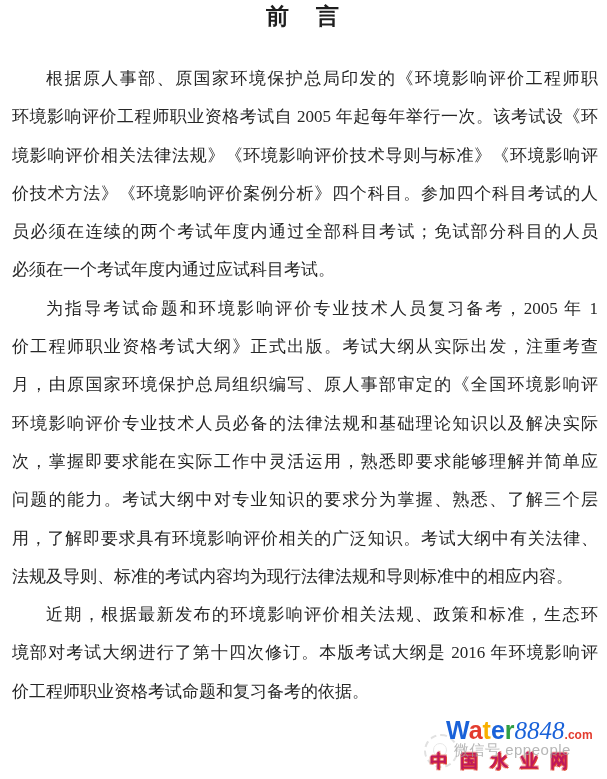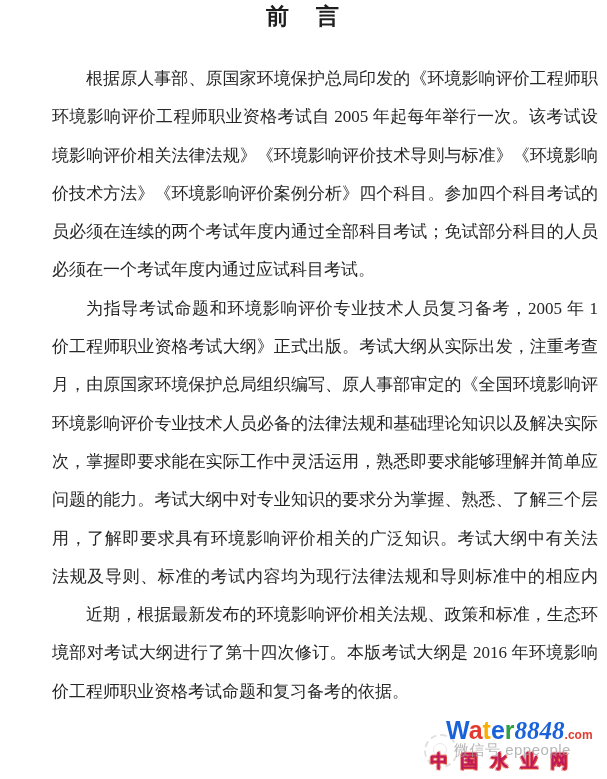--- a/index.html
+++ b/index.html
@@ -14,21 +14,20 @@
   .doc-title{
     height:34px;line-height:34px;
     text-align:center;
     font-size:23px;font-weight:bold;
     letter-spacing:2px;
     color:#1e1e1e;
   }
   .doc-body{
     margin-top:26px;
     padding:0 9px 0 12px;
-    margin-left:40px;
   }
   .line{
     height:38.3px;line-height:38.3px;
     font-size:17px;
     text-align:justify;
     text-align-last:justify;
     overflow:hidden;
   }
   .line.indent{ text-indent:2em; }
   .line.end{ text-align-last:left; }
@@ -65,21 +64,21 @@
   .logo-word{
     font-size:25px;font-weight:bold;
     font-family:"Liberation Sans", sans-serif;
   }
   .logo-word .c1{color:#1a62d9;}
   .logo-word .c2{color:#e33c2f;}
   .logo-word .c3{color:#f9b000;}
   .logo-word .c4{color:#1a62d9;}
   .logo-word .c5{color:#2f9e44;}
   .logo-number{
-    font-size:25px;font-weight:bold;font-style:italic;
+    font-size:25px;font-weight:normal;font-style:italic;
     font-family:"Liberation Serif", serif;
     color:#1a62d9;
   }
   .logo-tld{
     font-size:12px;font-weight:bold;color:#e33c2f;
     vertical-align:baseline;
   }
   .site-name{
     position:absolute;left:10px;top:37px;
     font-size:18px;font-weight:bold;

